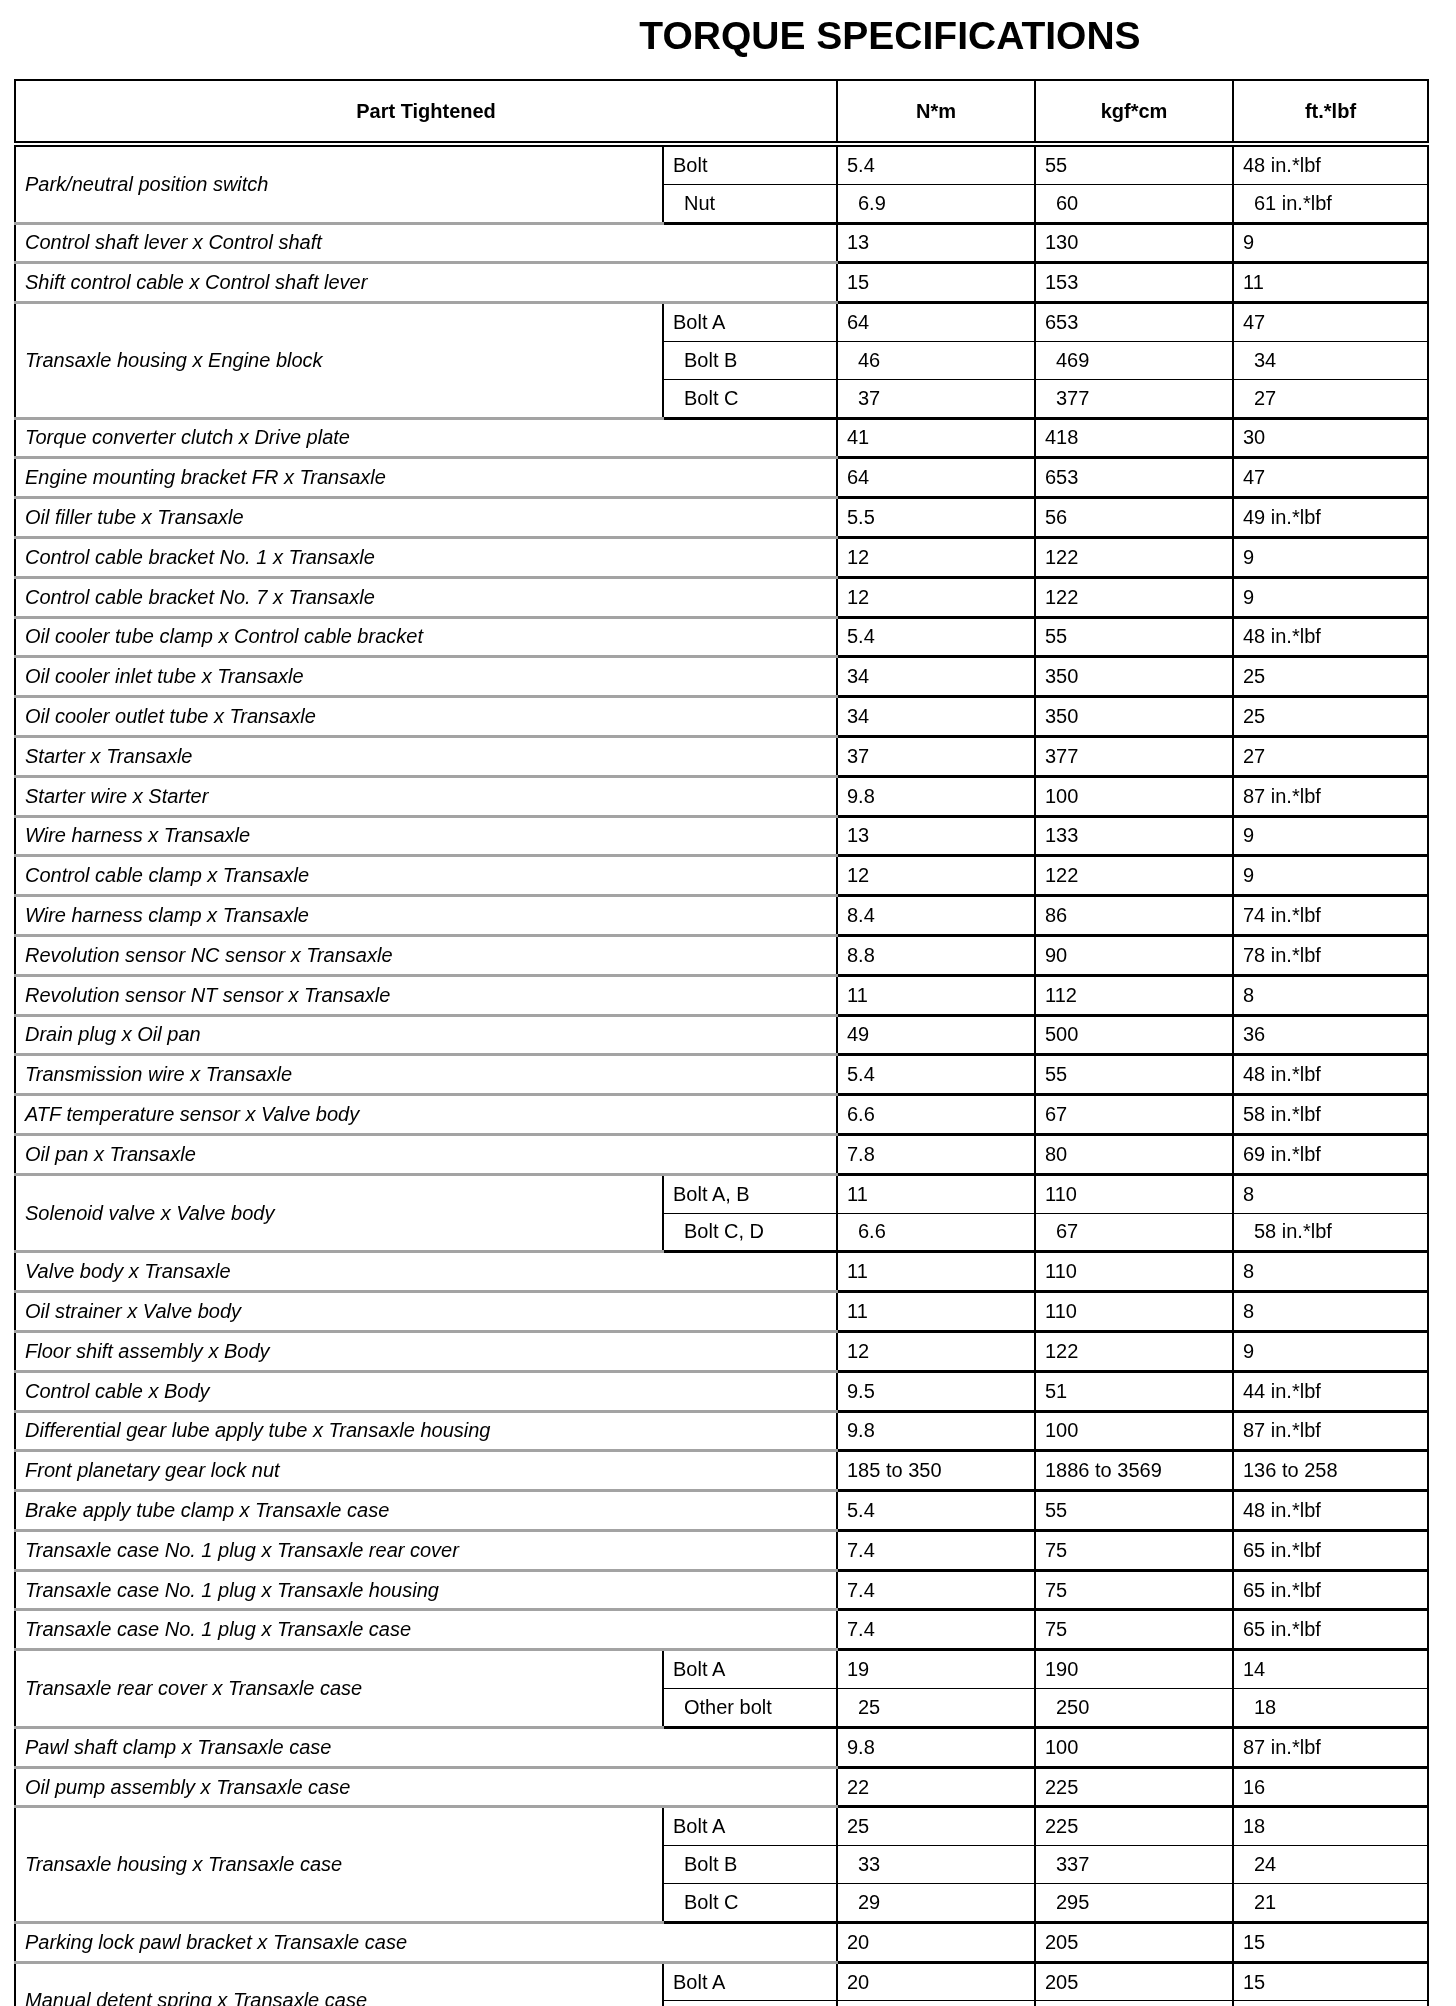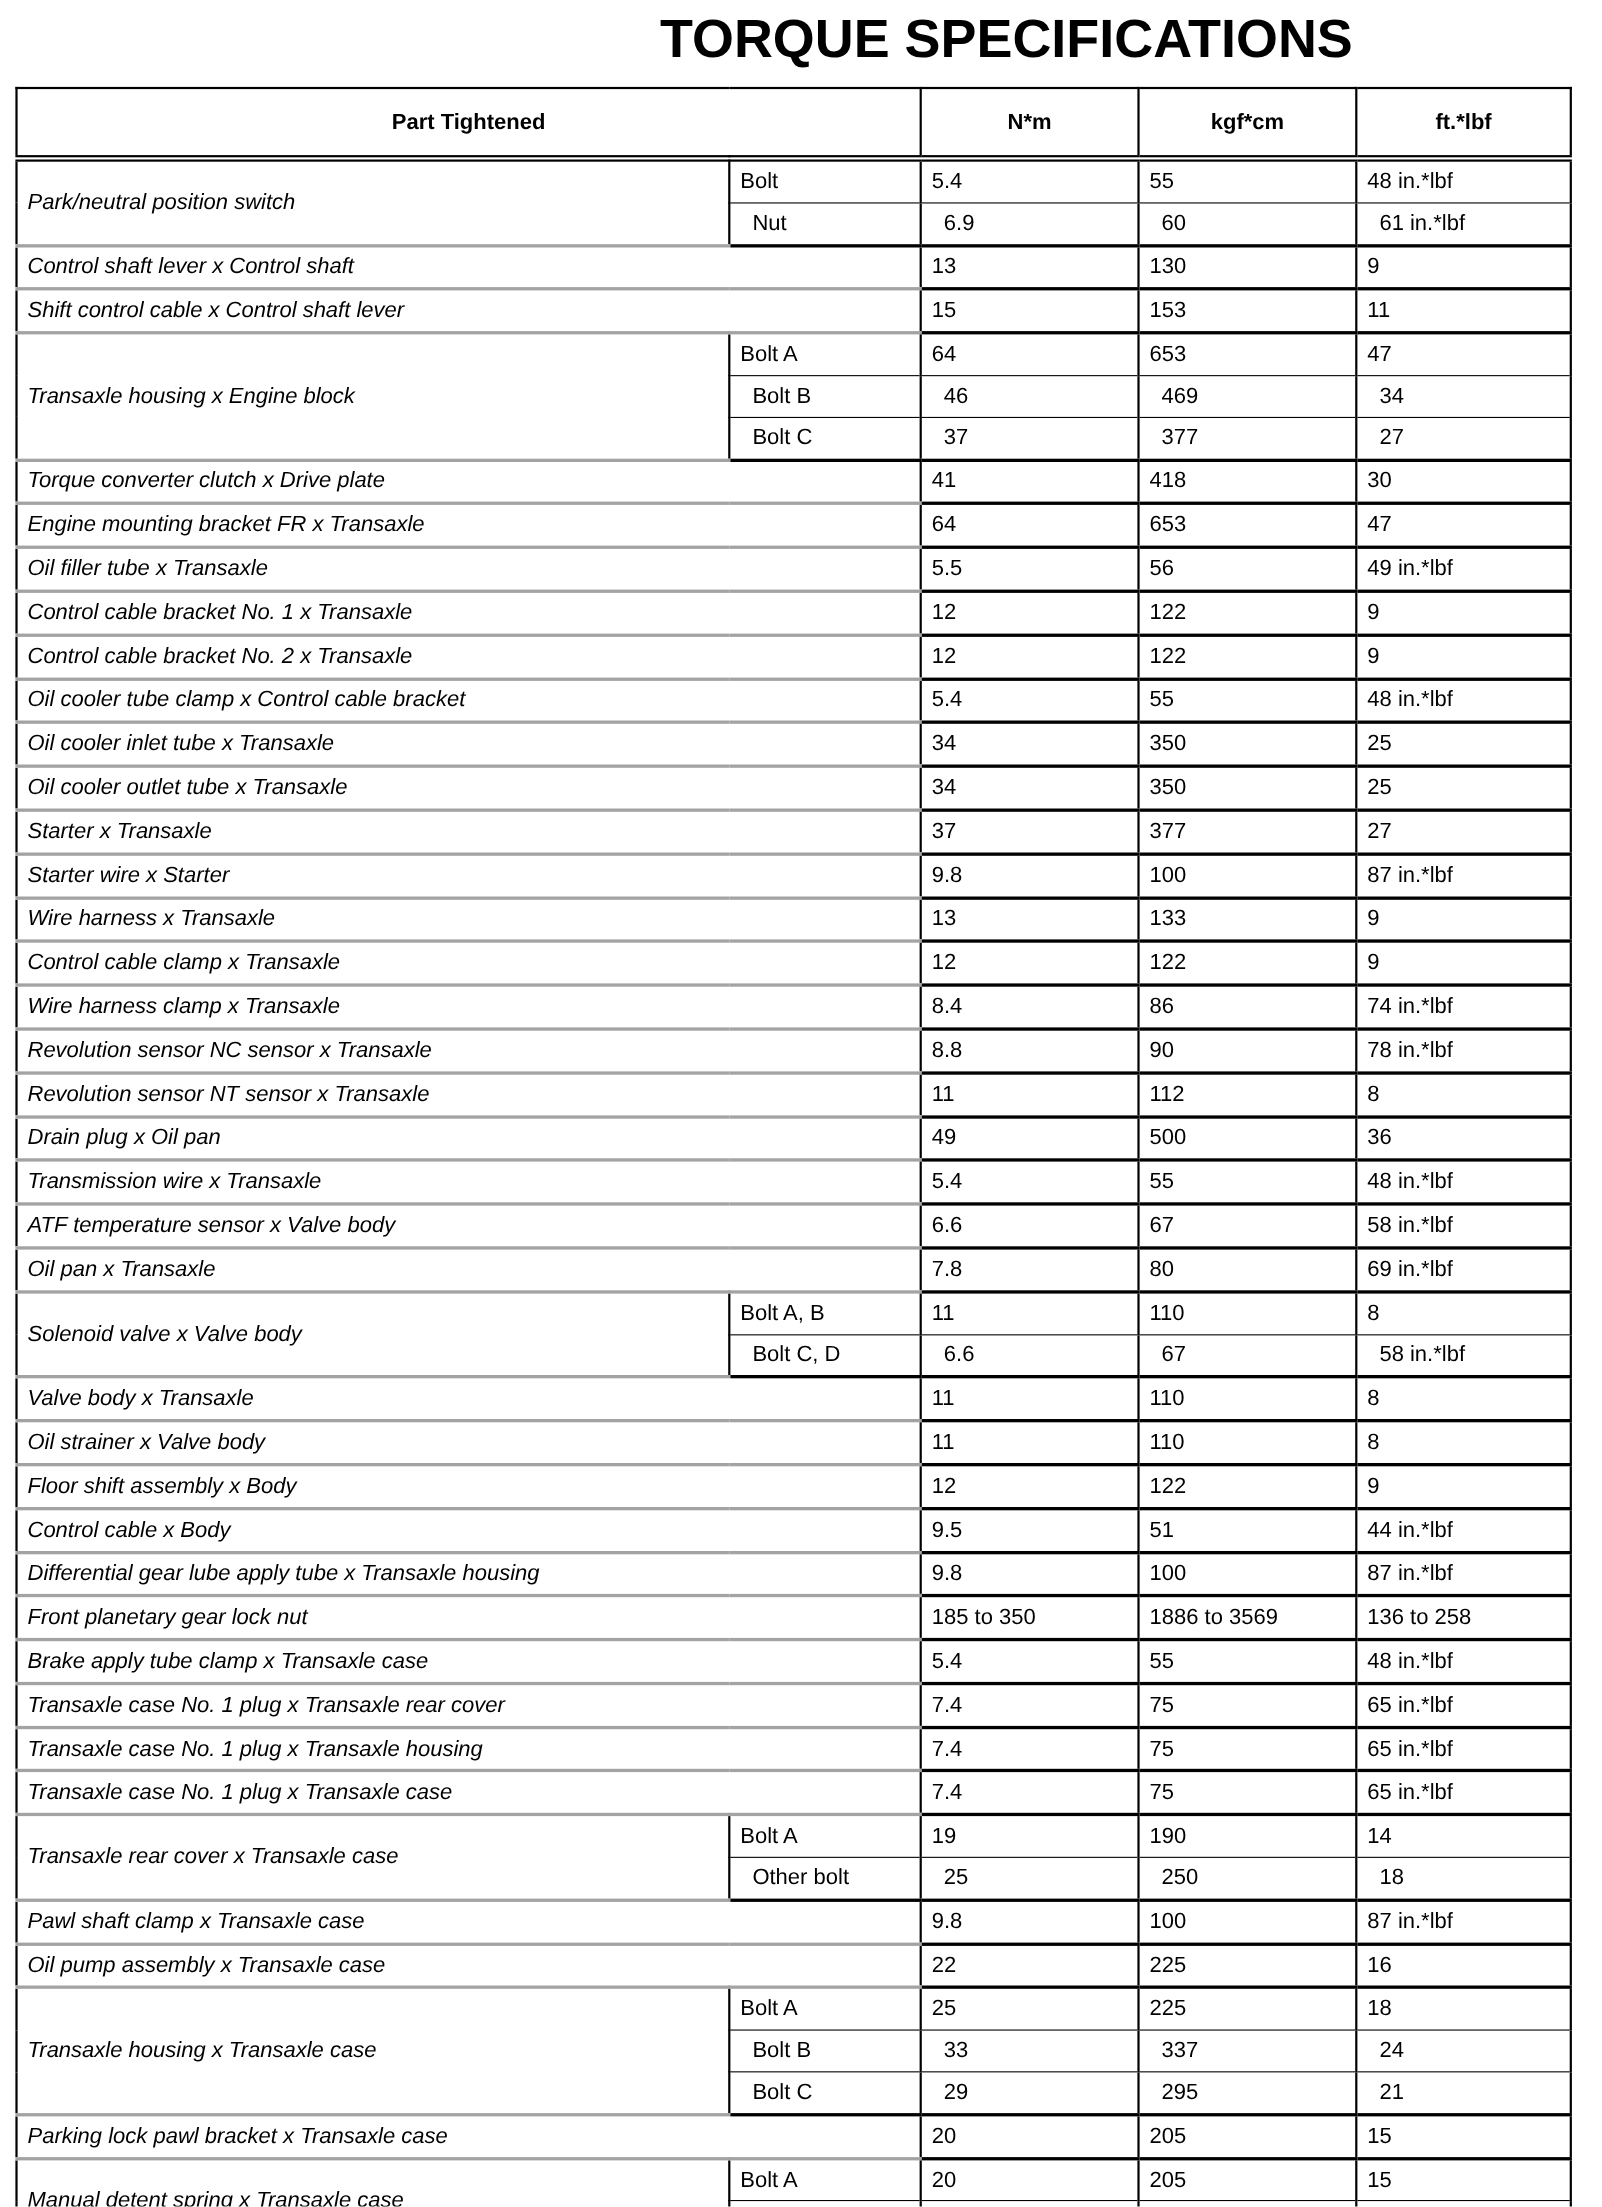--- a/index.html
+++ b/index.html
@@ -1,19 +1,19 @@
 <!DOCTYPE html>
 <html><head>
 <meta charset="utf-8">
 <style>
   html, body { margin: 0; padding: 0; background: #ffffff; }
   body { width: 1456px; height: 2006px; position: relative; overflow: hidden;
          font-family: "Liberation Sans", "DejaVu Sans", sans-serif; color: #000; }
   .title-wrap { position: absolute; left: 600px; top: 8px; width: 580px; height: 56px;
-                text-align: center; font-weight: bold; font-size: 49px; line-height: 56px; white-space: nowrap; }
+                text-align: center; font-weight: bold; font-size: 39px; line-height: 56px; white-space: nowrap; }
   table.spec { position: absolute; left: 14px; top: 79px; width: 1413px;
                border-collapse: collapse; table-layout: fixed; }
   table.spec col.c-part { width: 648px; }
   table.spec col.c-sub { width: 174px; }
   table.spec col.c-nm { width: 198px; }
   table.spec col.c-kgf { width: 198px; }
   table.spec col.c-ft { width: 195px; }
   table.spec th { height: 36px; font-weight: bold; font-size: 20px; text-align: center;
                   border: 2px solid #000; border-bottom: 6px double #000; padding: 12px; }
   table.spec td { height: 36.8px; font-size: 20px; border-left: 2px solid #000; border-right: 2px solid #000;
@@ -107,21 +107,21 @@
         <td>56</td>
         <td>49 in.*lbf</td>
       </tr>
       <tr class="grp-start">
         <td class="part" colspan="2">Control cable bracket No. 1 x Transaxle</td>
         <td>12</td>
         <td>122</td>
         <td>9</td>
       </tr>
       <tr class="grp-start">
-        <td class="part" colspan="2">Control cable bracket No. 2 x Transaxle</td>
+        <td class="part" colspan="2">Control cable bracket No. 7 x Transaxle</td>
         <td>12</td>
         <td>122</td>
         <td>9</td>
       </tr>
       <tr class="grp-start">
         <td class="part" colspan="2">Oil cooler tube clamp x Control cable bracket</td>
         <td>5.4</td>
         <td>55</td>
         <td>48 in.*lbf</td>
       </tr>

